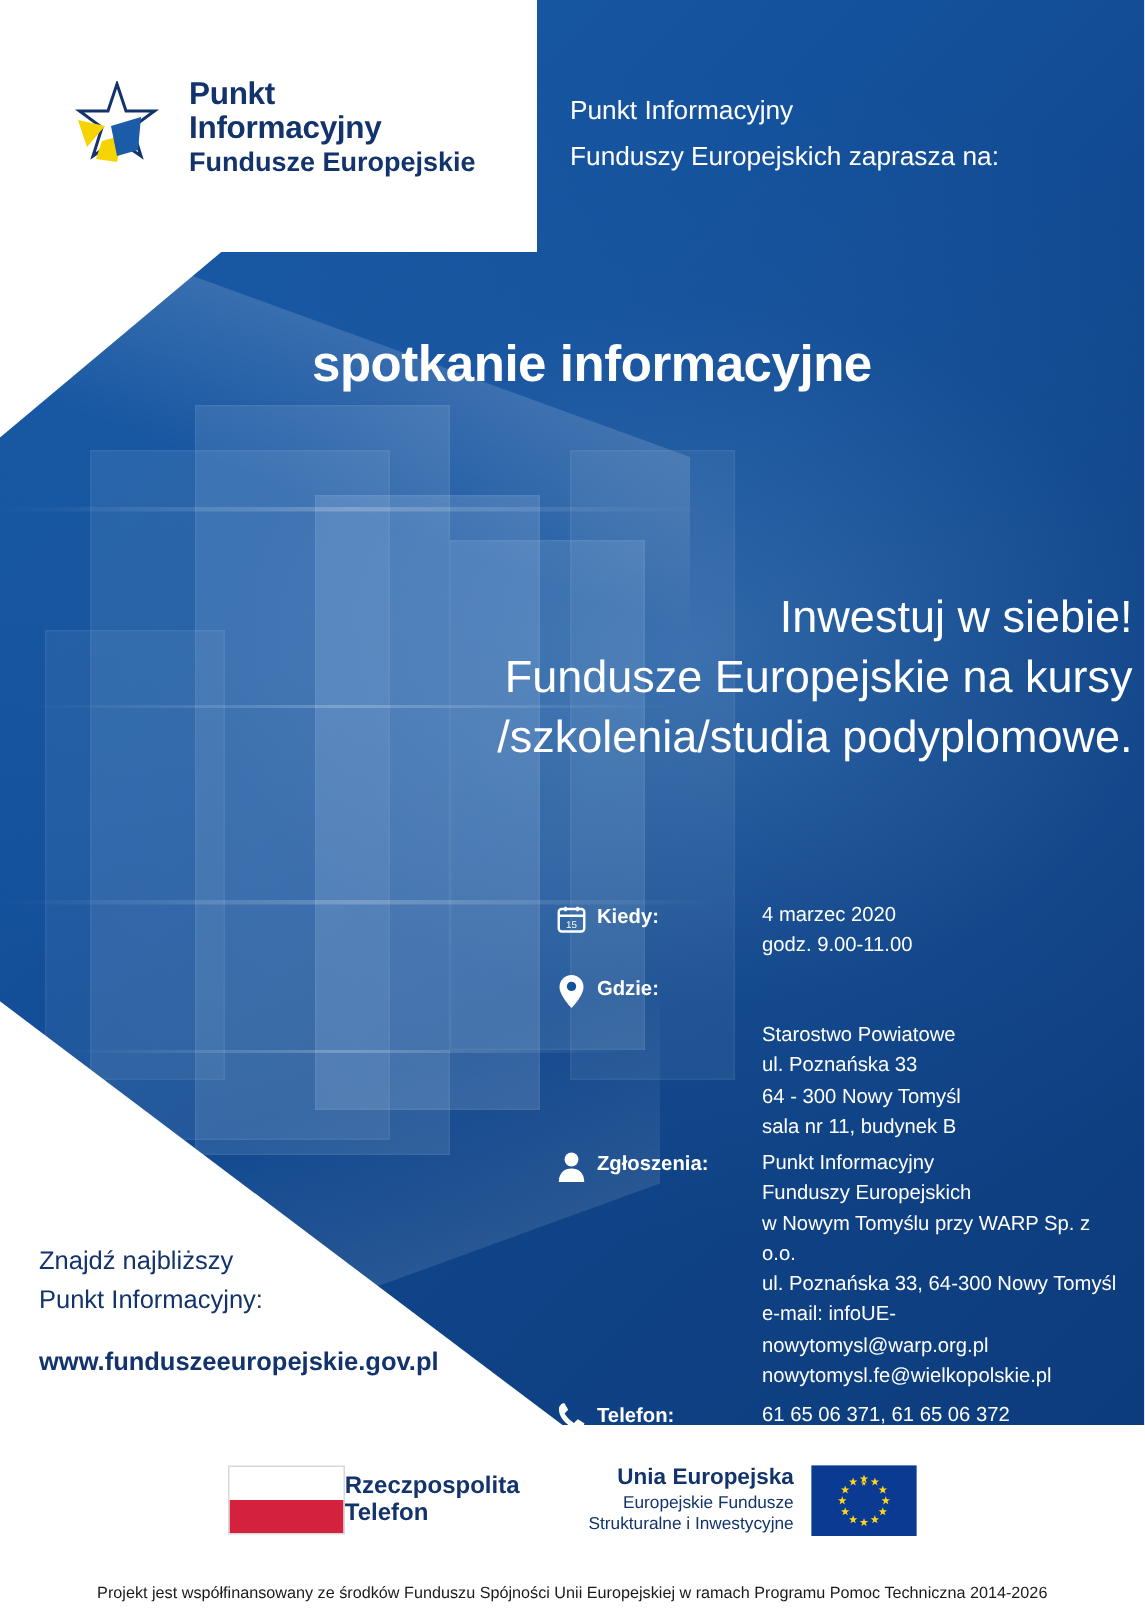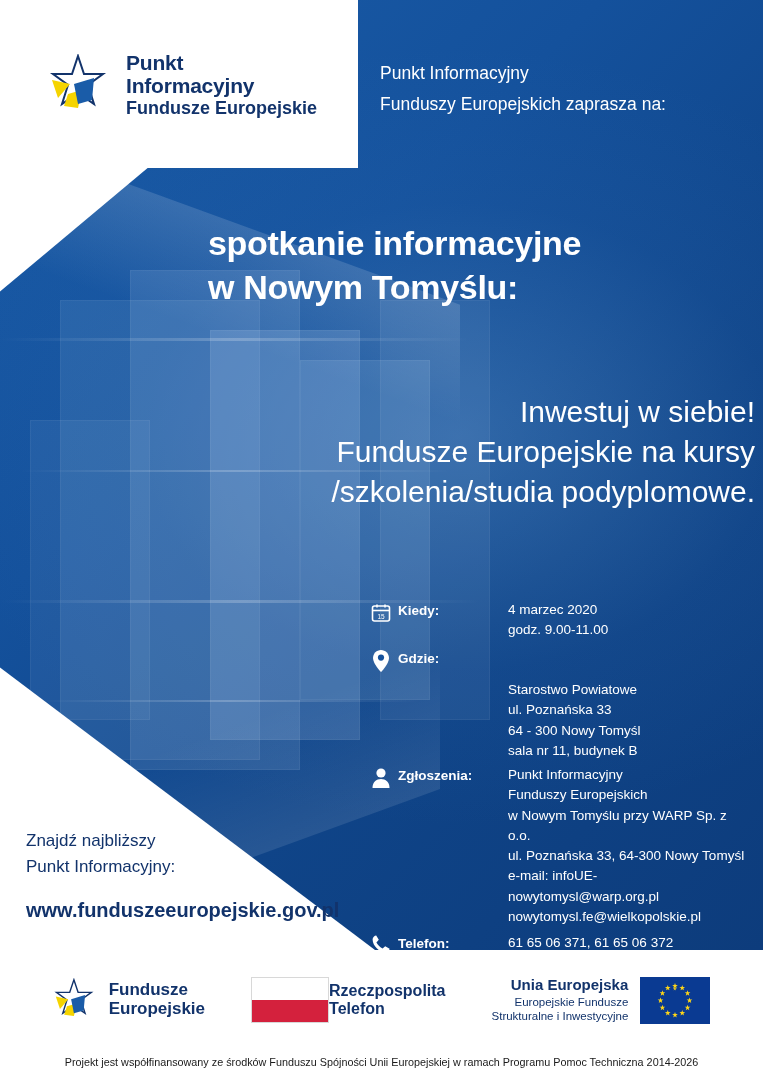--- a/index.html
+++ b/index.html
@@ -174,21 +174,21 @@
   .find {
     position: absolute;
     left: 26px; top: 828px;
     color: #12336b;
     font-size: 17px;
     line-height: 1.5;
   }
   .find .www {
     display: block;
     margin-top: 16px;
-    font-size: 20px;
+    font-size: 17px;
     font-weight: bold;
     color: #12336b;
   }
 
   
   .footer {
     position: absolute;
     left: 0; bottom: 0;
     width: 763px; height: 130px;
     background: #ffffff;
@@ -276,21 +276,20 @@
     </div>
   </div>
 
   <div class="invite">
     <div>Punkt Informacyjny</div>
     <div>Funduszy Europejskich zaprasza na:</div>
   </div>
 
   <div class="title-main">
     <div>spotkanie informacyjne</div>
-    <div>w Nowym Tomyślu:</div>
   </div>
 
   <div class="title-sub">
     <div>Inwestuj w siebie!</div>
     <div>Fundusze Europejskie na kursy</div>
     <div>/szkolenia/studia podyplomowe.</div>
   </div>
 
   <div class="details">
 
@@ -353,34 +352,20 @@
 
   <div class="find">
     <span>Znajdź najbliższy</span><br>
     <span>Punkt Informacyjny:</span>
     <span class="www">www.funduszeeuropejskie.gov.pl</span>
   </div>
 
   <div class="footer">
     <div class="footer-inner">
 
-      <div class="fe-logo">
-        <div class="fe-mark">
-          <svg width="46" height="44" viewBox="0 0 66 62">
-            <polygon points="30,2 36,20 55,20 40,31 46,50 30,39 14,50 20,31 5,20 24,20" fill="#ffffff" stroke="#12336b" stroke-width="2"></polygon>
-            <polygon points="4,26 22,30 10,44" fill="#f5d400"></polygon>
-            <polygon points="20,40 34,36 30,54 16,52" fill="#f5d400"></polygon>
-            <polygon points="26,30 46,24 44,46 30,50" fill="#1a5ca8"></polygon>
-          </svg>
-        </div>
-        <div class="fe-text">
-          <div>Fundusze</div>
-          <div>Europejskie</div>
-        </div>
-      </div>
 
       <div class="rp-logo">
         <div class="rp-flag"></div>
         <div class="rp-text">
           <div>Rzeczpospolita</div>
           <div>Telefon</div>
         </div>
       </div>
 
       <div class="ue-logo">

